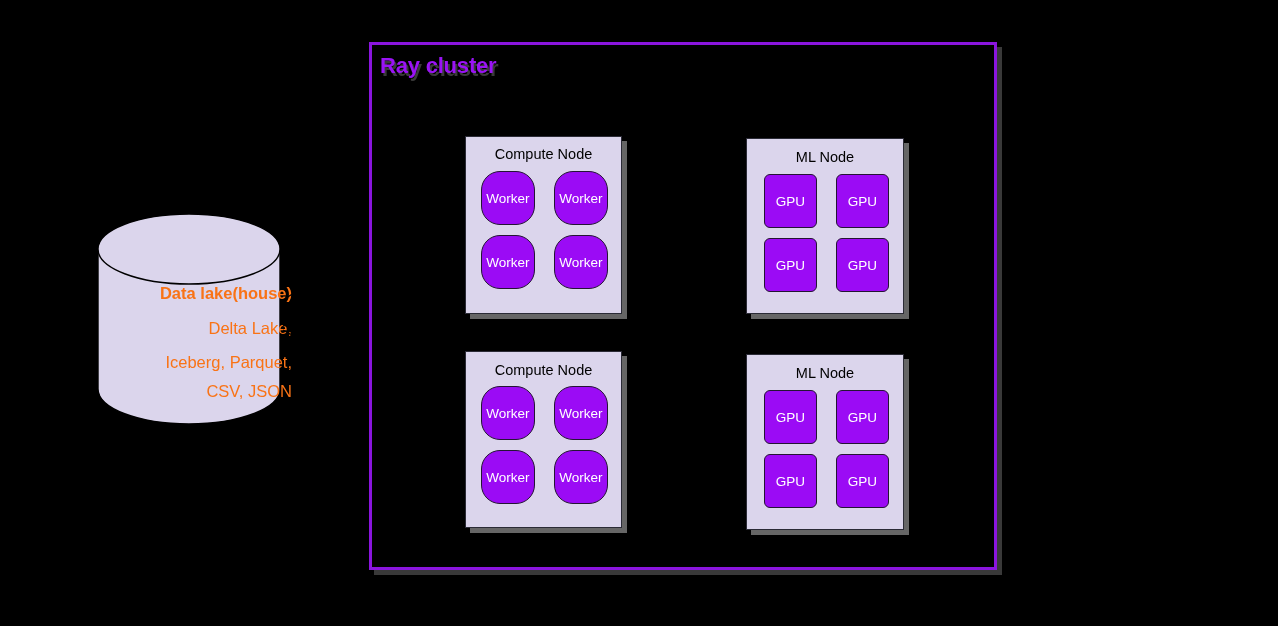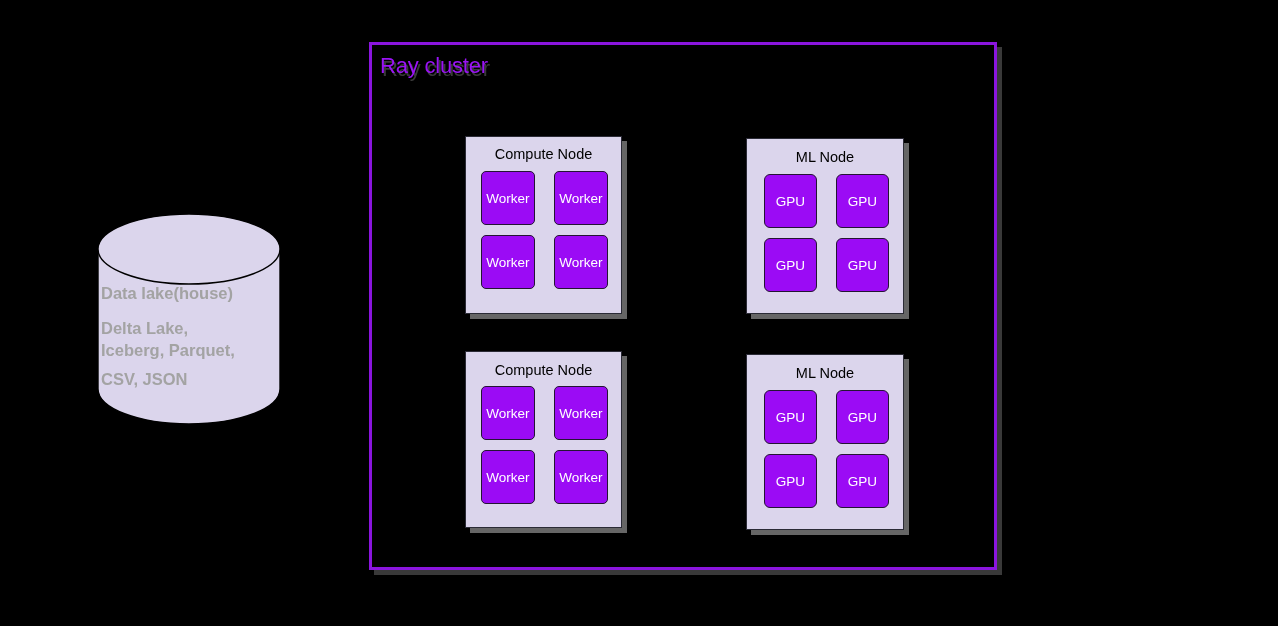--- a/index.html
+++ b/index.html
@@ -22,56 +22,56 @@
   .cylinder {
     position: absolute;
     left: 97px;
     top: 213px;
     width: 184px;
     height: 212px;
   }
   .cyl-svg { position: absolute; left: 0; top: 0; }
   .cyl-text {
     position: absolute;
-    left: 4px;
+    left: 11px;
     top: 70px;
     width: 184px;
-    text-align: left;
-    color: #a3a3a3;
+    text-align: right;
+    color: #f97316;
     line-height: 1.30;
   }
   .cyl-title {
     font-size: 16.5px;
     font-weight: bold;
     letter-spacing: 0px;
   }
   .cyl-sub {
     margin-top: 14px;
     font-size: 16.5px;
-    font-weight: bold;
+    font-weight: normal;
   }
 
   
   .cluster {
     position: absolute;
     left: 369px;
     top: 42px;
     width: 628px;
     height: 528px;
     border: 3px solid #8A15DE;
     background: transparent;
     box-sizing: border-box;
     box-shadow: 5px 5px 0 0 rgba(60,60,60,0.95);
   }
   .cluster-title {
     position: absolute;
     left: 8px;
     top: 8px;
     font-size: 22px;
-    font-weight: normal;
+    font-weight: bold;
     color: #9A13F5;
     text-shadow: 2px 3px 0 #3a3a3a;
     letter-spacing: -0.2px;
   }
 
   
   .node {
     position: absolute;
     background: #DBD5EC;
     border: 1px solid #2b2b36;
@@ -86,21 +86,21 @@
     text-align: center;
     font-size: 14.5px;
     color: #000000;
   }
 
   
   .chip {
     position: absolute;
     background: #9B0BF5;
     border: 1.6px solid #241434;
-    border-radius: 5px;
+    border-radius: 19px;
     color: #FFFFFF;
     font-size: 13.5px;
     display: flex;
     align-items: center;
     justify-content: center;
     box-sizing: border-box;
     text-align: center;
   }
   .chip.gpu { border-radius: 6px; }
 
@@ -126,21 +126,21 @@
 <div id="canvas">
 
   <div class="cylinder">
     <svg class="cyl-svg" width="184" height="212" viewBox="0 0 184 212">
       <path d="M1,36 L1,176 A91,35 0 0 0 183,176 L183,36 Z" fill="#DBD5EC" stroke="#000000" stroke-width="1.4"></path>
       <ellipse cx="92" cy="36" rx="91" ry="35" fill="#DBD5EC" stroke="#000000" stroke-width="1.4"></ellipse>
     </svg>
     <div class="cyl-text">
       <div class="cyl-title">Data lake(house)</div>
       <div class="cyl-sub">Delta Lake,</div>
-      <div class="cyl-sub" style="margin-top:0">Iceberg, Parquet,</div>
+      <div class="cyl-sub" style="margin-top:12px">Iceberg, Parquet,</div>
       <div class="cyl-sub" style="margin-top:8px">CSV, JSON</div>
     </div>
   </div>
 
   <svg class="edge-svg">
     <defs>
       <marker id="ah" markerWidth="9" markerHeight="9" refX="8" refY="3" orient="auto">
         <path d="M0,0 L8,3 L0,6 z" fill="#000000"></path>
       </marker>
     </defs>

